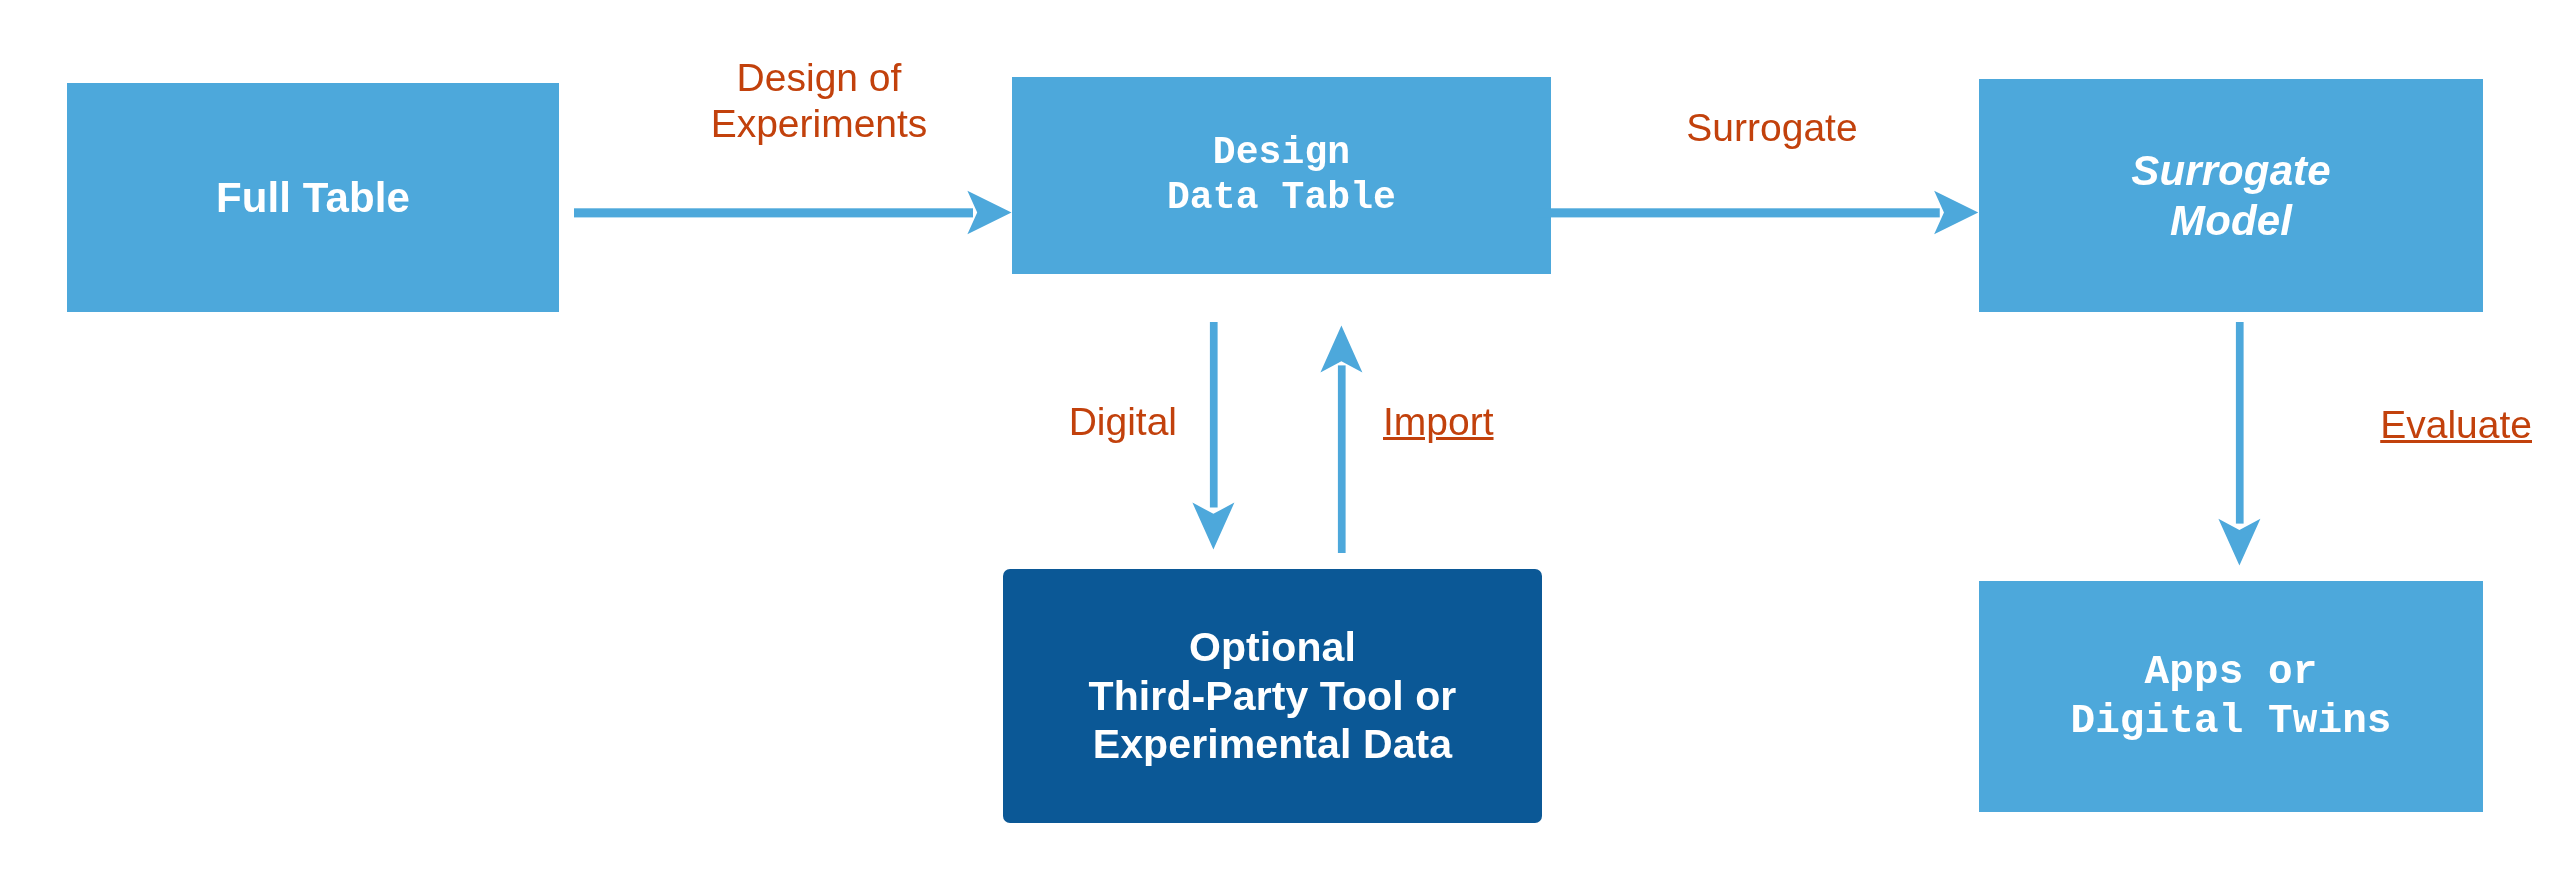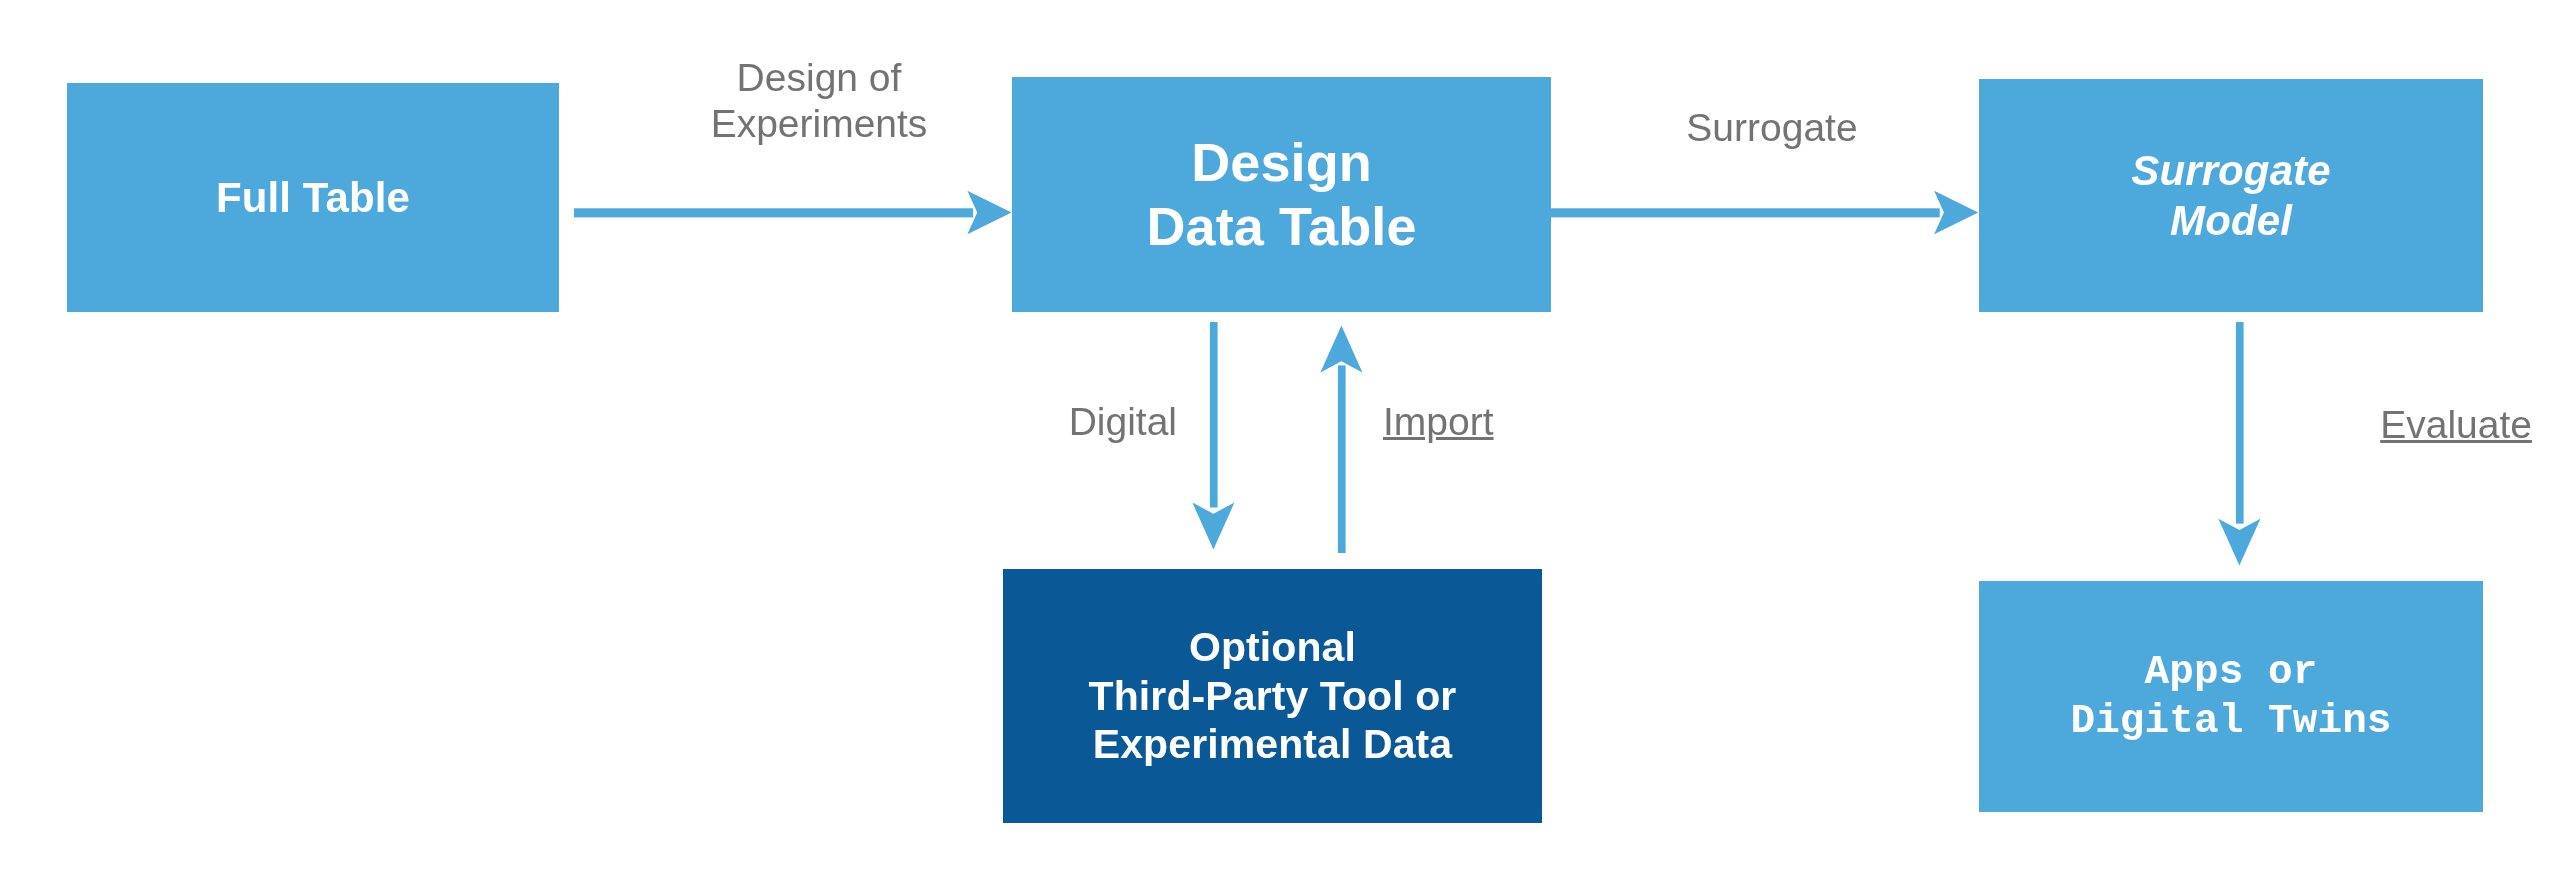--- a/index.html
+++ b/index.html
@@ -27,49 +27,50 @@
     color: #ffffff;
     font-weight: bold;
     line-height: 1.18;
     letter-spacing: 0.1px;
     box-sizing: border-box;
     padding: 2.8px 7px;
     white-space: pre-line;
     font-family: "Liberation Sans", sans-serif;
   }
   .node-light { background: #4da8db; }
-  .node-dark  { background: #0b5896; }
+  .node-dark  { background: #0b5896; border-radius: 7px; }
 
   #node-full-model {
     left: 67px;  top: 83px;  width: 492px;  height: 229px;
     font-size: 42px;
   }
   #node-design-data-table {
-    left: 1012px; top: 77px; width: 539px; height: 235px;
-    font-size: 54px;
+    left: 1012px; top: 77px; width: 539px; height: 197px;
+    font-size: 38px;
+    font-family: Liberation Mono, monospace;
   }
   #node-surrogate-model {
     left: 1979px; top: 79px; width: 504px; height: 233px;
     font-size: 42px;
     font-style: italic;
   }
   #node-optional-tool {
     left: 1003px; top: 569px; width: 539px; height: 254px;
     font-size: 41px;
   }
   #node-apps-digital-twins {
     left: 1979px; top: 581px; width: 504px; height: 231px;
     font-size: 41px;
     font-family: Liberation Mono, monospace;
   }
 
   
   .edge-label {
     position: absolute;
-    color: #737373;
+    color: #c2410c;
     font-size: 39px;
     font-weight: normal;
     line-height: 1.17;
     text-align: center;
     white-space: pre-line;
     font-family: "Liberation Sans", sans-serif;
   }
   #label-design-of-experiments {
     left: 651px; top: 55px; width: 336px;
   }

